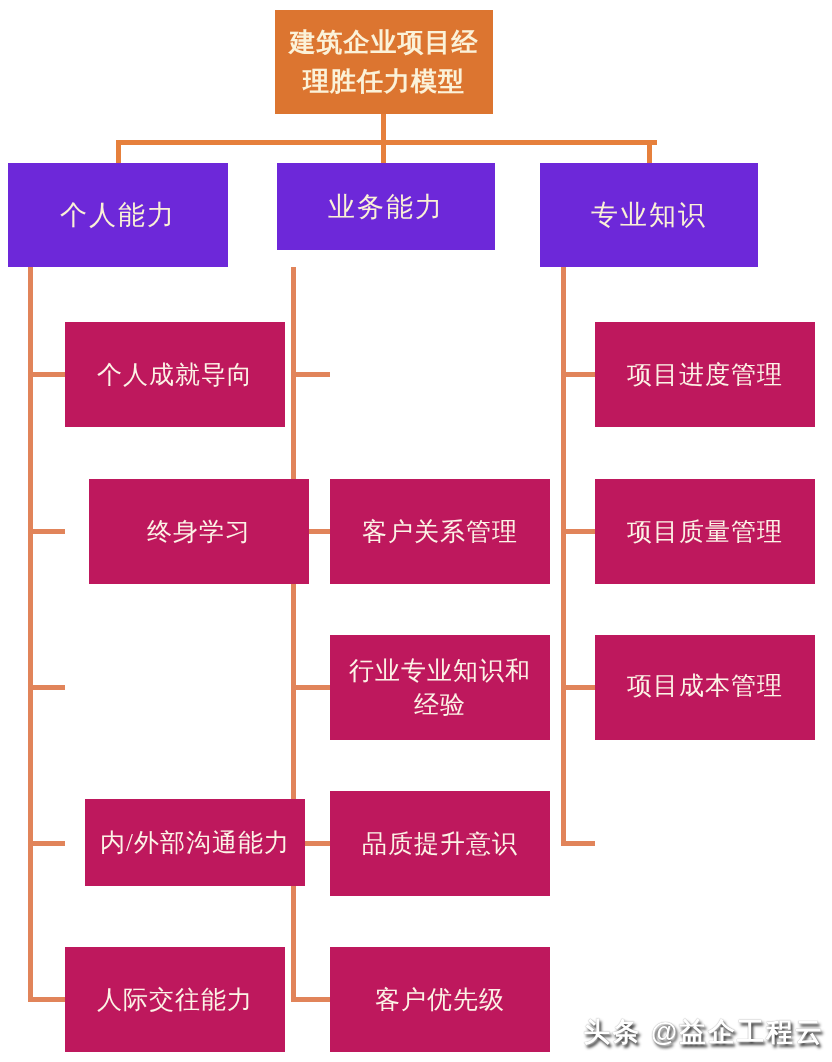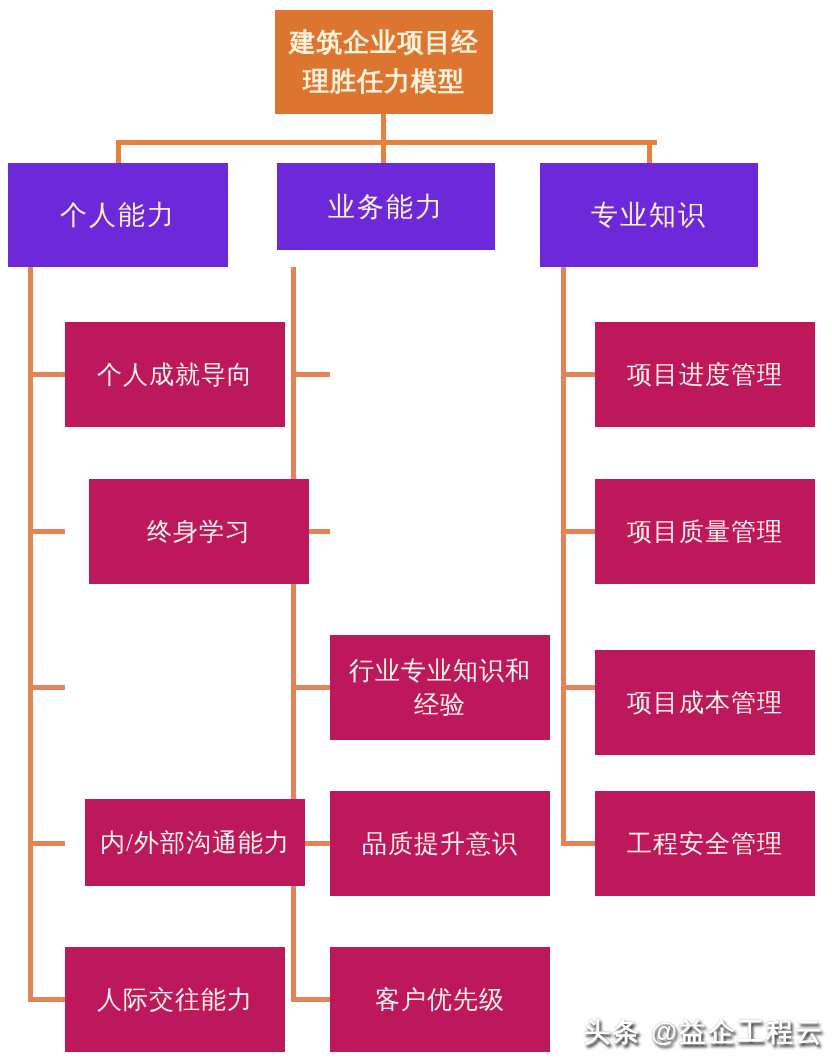--- a/index.html
+++ b/index.html
@@ -91,24 +91,24 @@
   <div class="c" style="left:561px;top:372px;width:34px;height:5px;"></div>
   <div class="c" style="left:561px;top:529px;width:34px;height:5px;"></div>
   <div class="c" style="left:561px;top:685px;width:34px;height:5px;"></div>
   <div class="c" style="left:561px;top:841px;width:34px;height:5px;"></div>
 
   <div class="box leaf-box" style="left:65px;top:322px;width:220px;height:105px;">个人成就导向</div>
   <div class="box leaf-box" style="left:65px;top:479px;width:220px;height:105px;margin-left:24px;">终身学习</div>
   <div class="box leaf-box" style="left:65px;top:799px;width:220px;height:87px;margin-left:20px;">内/外部沟通能力</div>
   <div class="box leaf-box" style="left:65px;top:947px;width:220px;height:105px;">人际交往能力</div>
 
+  <div class="box leaf-box" style="left:330px;top:479px;width:220px;height:105px;">客户关系管理</div>
   <div class="box leaf-box" style="left:330px;top:635px;width:220px;height:105px;">行业专业知识和经验</div>
   <div class="box leaf-box" style="left:330px;top:791px;width:220px;height:105px;">品质提升意识</div>
   <div class="box leaf-box" style="left:330px;top:947px;width:220px;height:105px;">客户优先级</div>
 
   <div class="box leaf-box" style="left:595px;top:322px;width:220px;height:105px;">项目进度管理</div>
   <div class="box leaf-box" style="left:595px;top:479px;width:220px;height:105px;">项目质量管理</div>
-  <div class="box leaf-box" style="left:595px;top:650px;width:220px;height:105px;">项目成本管理</div>
-  <div class="box leaf-box" style="left:595px;top:791px;width:220px;height:105px;">工程安全管理</div>
+  <div class="box leaf-box" style="left:595px;top:635px;width:220px;height:105px;font-family:Liberation Mono, monospace;">项目成本管理</div>
 
   <div class="watermark">头条 @益企工程云</div>
 
 </div>
 
 </body></html>

